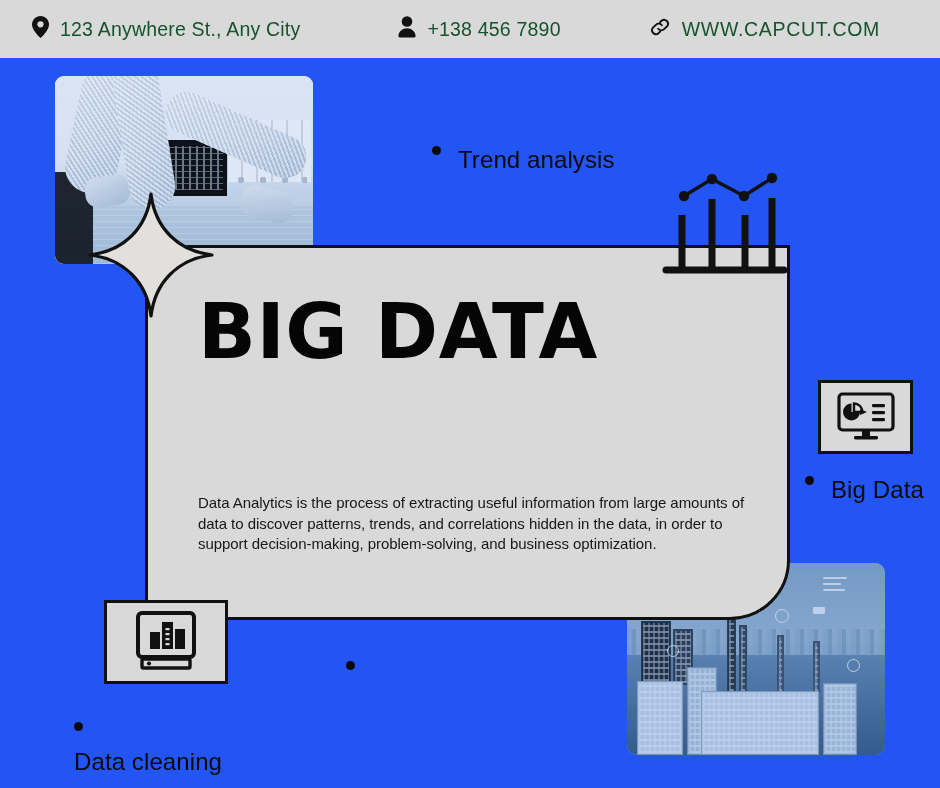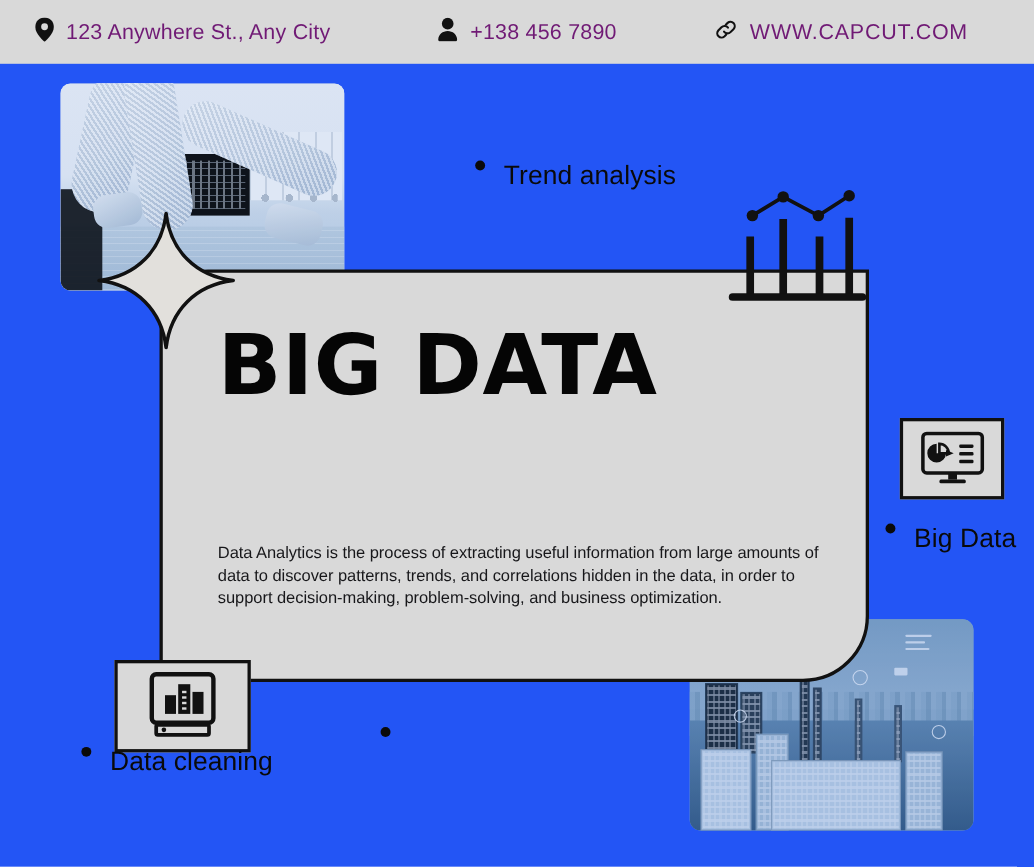--- a/index.html
+++ b/index.html
@@ -35,21 +35,21 @@
     align-items: center;
     gap: 11px;
     color: #111;
   }
   .hdr-item.addr   { margin-left: 32px; }
   .hdr-item.phone  { margin-left: 98px; }
   .hdr-item.web    { margin-left: 88px; }
   .hdr-text {
     font-size: 19.5px;
     letter-spacing: 0.2px;
-    color: #701a75;
+    color: #14532d;
     white-space: nowrap;
   }
   .hdr-text.upper { letter-spacing: 0.7px; }
   .hdr-icon { display: block; flex: none; }
 
   
   .photo-desk {
     position: absolute;
     left: 55px;
     top: 76px;
@@ -321,21 +321,21 @@
   .bullet .dot {
     width: 9px;
     height: 9px;
     border-radius: 50%;
     background: #0a0a0a;
     flex: none;
   }
   .b-trend  { left: 432px; top: 146px; }
   .b-bigd   { left: 805px; top: 476px; }
   .b-trans  { left: 346px; top: 661px; }
-  .b-clean  { left:  74px; top: 679px; }
+  .b-clean  { left:  74px; top: 722px; flex-direction: column; }
 </style>
 </head>
 <body>
 
 <div id="poster">
 
   <div class="header-bar">
 
     <div class="hdr-item addr">
       <span class="hdr-icon">

